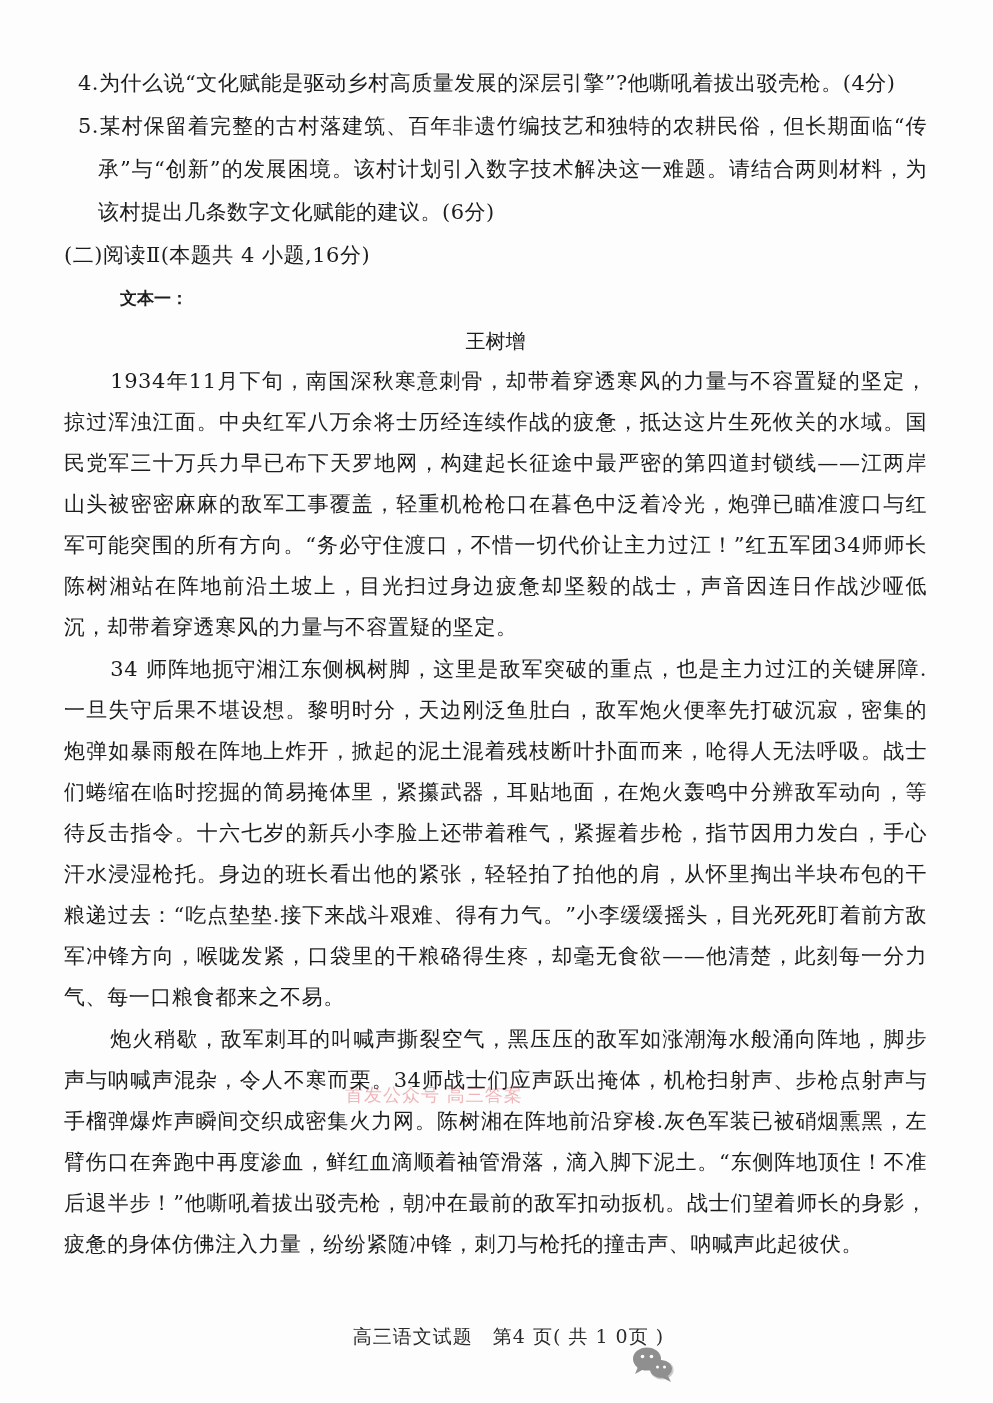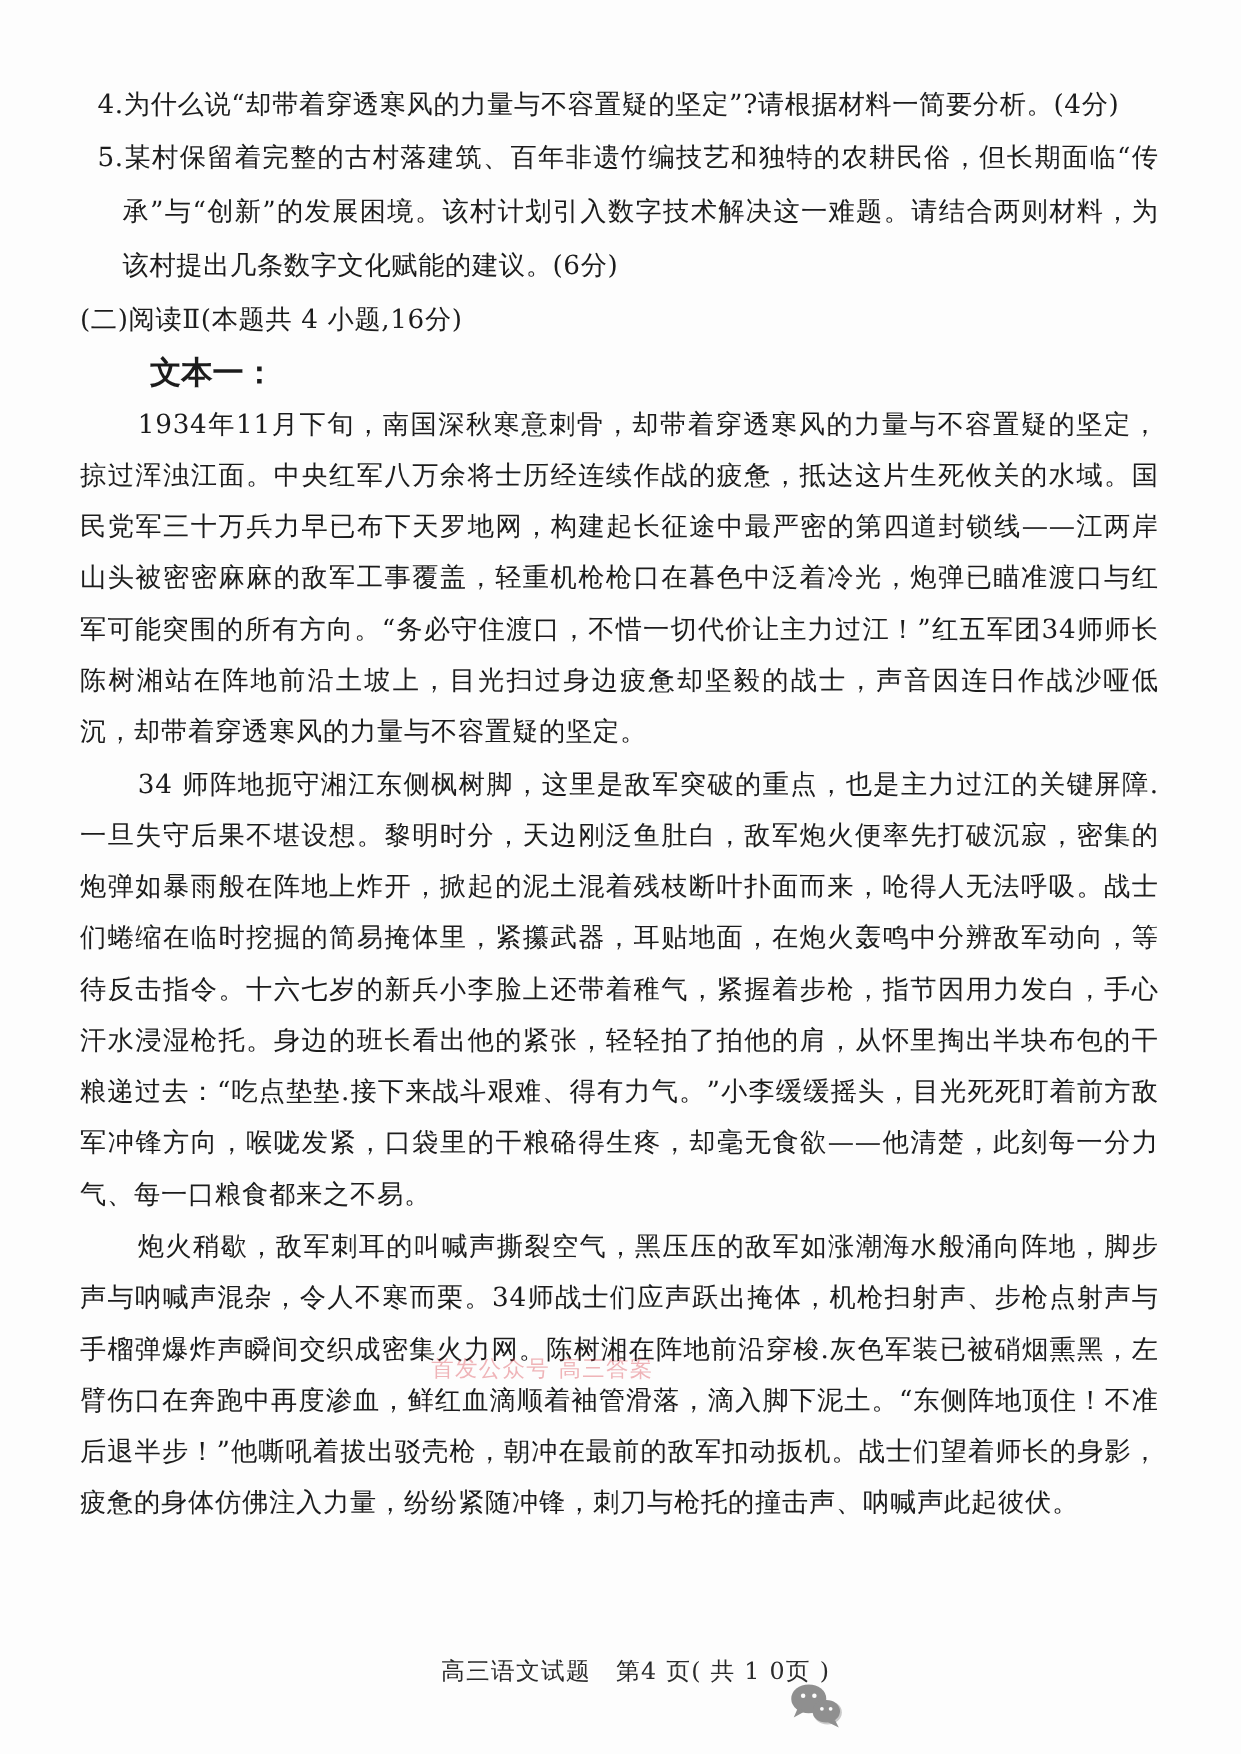--- a/index.html
+++ b/index.html
@@ -28,21 +28,21 @@
     line-height:43px;
     letter-spacing:0.5px;
   }
   .instruction{
     font-size:21px;
     line-height:43px;
     margin-left:53px;
     letter-spacing:0.5px;
   }
   .text-label{
-    font-size:25px;
+    font-size:17px;
     line-height:42px;
     margin-left:56px;
     font-weight:bold;
     font-family:"DejaVu Sans","Liberation Sans",sans-serif;
   }
   .title{
     text-align:center;
     font-size:22px;
     font-weight:bold;
     line-height:38px;
@@ -88,33 +88,34 @@
     top:1346px;left:630px;
     width:48px;height:44px;
   }
 </style>
 </head>
 <body>
 
 <div class="page">
 
   <div class="q">
-    <span>4.</span><span>为什么说“却带着穿透寒风的力量与不容置疑的坚定”?请根据材料一简要分析。(4分)</span>
+    <span>4.</span><span>为什么说“文化赋能是驱动乡村高质量发展的深层引擎”?他嘶吼着拔出驳壳枪。(4分)</span>
   </div>
 
   <div class="q">
     <span>5.</span><span>某村保留着完整的古村落建筑、百年非遗竹编技艺和独特的农耕民俗，但长期面临“传承”与“创新”的发展困境。该村计划引入数字技术解决这一难题。请结合两则材料，为该村提出几条数字文化赋能的建议。(6分)</span>
   </div>
 
   <div class="section-heading">(二)阅读Ⅱ(本题共 4 小题,16分)</div>
 
 
   <div class="text-label">文本一：</div>
 
 
+  <div class="author">王树增</div>
 
   <p class="para">1934年11月下旬，南国深秋寒意刺骨，却带着穿透寒风的力量与不容置疑的坚定，掠过浑浊江面。中央红军八万余将士历经连续作战的疲惫，抵达这片生死攸关的水域。国民党军三十万兵力早已布下天罗地网，构建起长征途中最严密的第四道封锁线——江两岸山头被密密麻麻的敌军工事覆盖，轻重机枪枪口在暮色中泛着冷光，炮弹已瞄准渡口与红军可能突围的所有方向。“务必守住渡口，不惜一切代价让主力过江！”红五军团34师师长陈树湘站在阵地前沿土坡上，目光扫过身边疲惫却坚毅的战士，声音因连日作战沙哑低沉，却带着穿透寒风的力量与不容置疑的坚定。</p>
   <p class="para">34 师阵地扼守湘江东侧枫树脚，这里是敌军突破的重点，也是主力过江的关键屏障.一旦失守后果不堪设想。黎明时分，天边刚泛鱼肚白，敌军炮火便率先打破沉寂，密集的炮弹如暴雨般在阵地上炸开，掀起的泥土混着残枝断叶扑面而来，呛得人无法呼吸。战士们蜷缩在临时挖掘的简易掩体里，紧攥武器，耳贴地面，在炮火轰鸣中分辨敌军动向，等待反击指令。十六七岁的新兵小李脸上还带着稚气，紧握着步枪，指节因用力发白，手心汗水浸湿枪托。身边的班长看出他的紧张，轻轻拍了拍他的肩，从怀里掏出半块布包的干粮递过去：“吃点垫垫.接下来战斗艰难、得有力气。”小李缓缓摇头，目光死死盯着前方敌军冲锋方向，喉咙发紧，口袋里的干粮硌得生疼，却毫无食欲——他清楚，此刻每一分力气、每一口粮食都来之不易。</p>
   <p class="para">炮火稍歇，敌军刺耳的叫喊声撕裂空气，黑压压的敌军如涨潮海水般涌向阵地，脚步声与呐喊声混杂，令人不寒而栗。34师战士们应声跃出掩体，机枪扫射声、步枪点射声与手榴弹爆炸声瞬间交织成密集火力网。陈树湘在阵地前沿穿梭.灰色军装已被硝烟熏黑，左臂伤口在奔跑中再度渗血，鲜红血滴顺着袖管滑落，滴入脚下泥土。“东侧阵地顶住！不准后退半步！”他嘶吼着拔出驳壳枪，朝冲在最前的敌军扣动扳机。战士们望着师长的身影，疲惫的身体仿佛注入力量，纷纷紧随冲锋，刺刀与枪托的撞击声、呐喊声此起彼伏。</p>
 
 </div>
 
 <div class="watermark">首发公众号 高三答案</div>
 
 <div class="footer">高三语文试题　第4 页( 共 1 0页 )</div>

